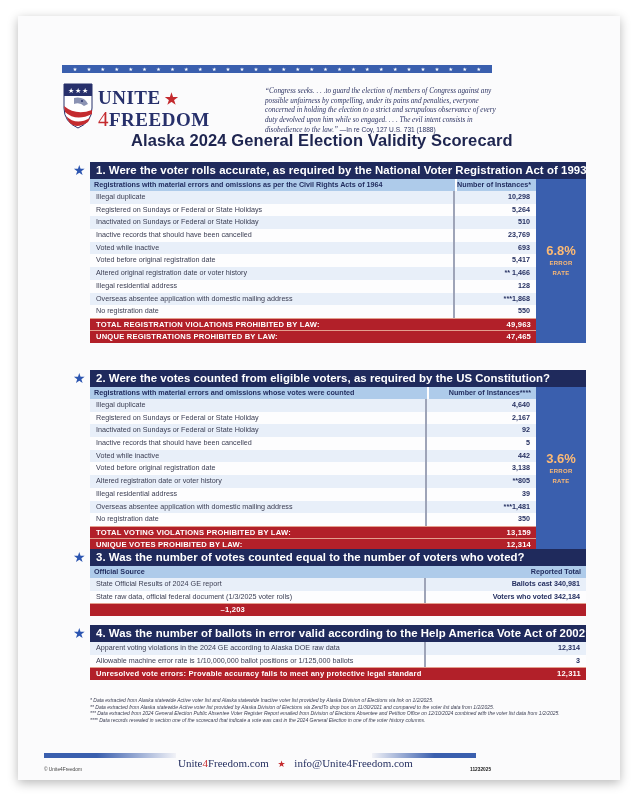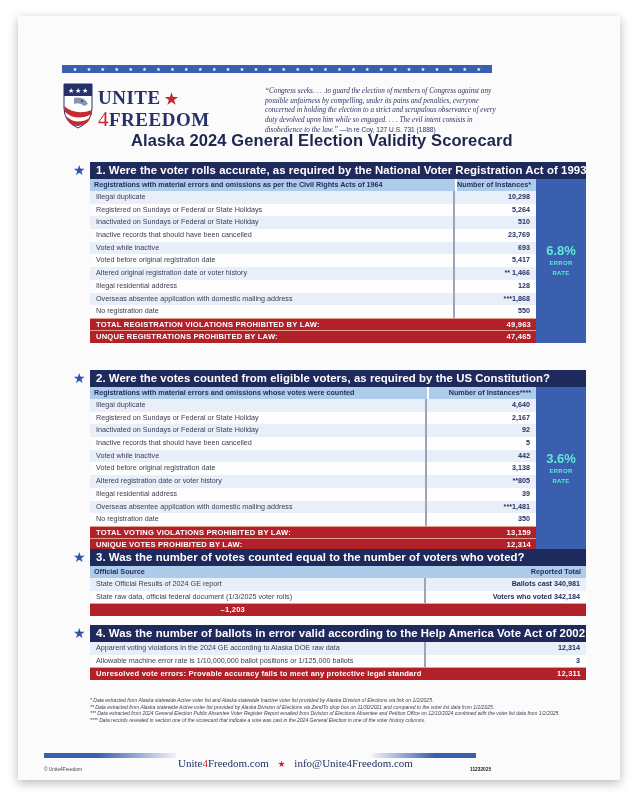--- a/index.html
+++ b/index.html
@@ -33,21 +33,21 @@
 
   .section { position: absolute; left: 90px; width: 496px; }
   .sec-star { position: absolute; left: -17px; top: 1px; color: #2c55b0; font-size: 14px; line-height: 14px; }
   .sec-head {
     background: #1f2a5c; color: #fff; font-size: 11.4px; font-weight: bold; height: 17px; line-height: 17px; padding-left: 6px;
     white-space: nowrap; overflow: hidden; letter-spacing: 0.05px;
   }
   .grid { display: flex; }
   .tbl { flex: 1; }
   .rate-panel {
-    width: 50px; background: #3a5fae; color: #5eead4; text-align: center; display: flex; flex-direction: column; justify-content: center;
+    width: 50px; background: #3a5fae; color: #fdba74; text-align: center; display: flex; flex-direction: column; justify-content: center;
   }
   .rate-val { font-size: 13px; font-weight: bold; line-height: 15px; }
   .rate-lbl { font-size: 6px; font-weight: bold; line-height: 10px; letter-spacing: 0.3px; }
   .row { display: flex; height: 12.7px; line-height: 12.7px; font-size: 7.2px; color: #3a3d52; }
   .row:nth-child(odd) { background: #e8eff9; }
   .row:nth-child(even) { background: #fdfdfe; }
   .row .c1 { flex: 1; padding-left: 6px; border-right: 2px solid #9ea4b8; white-space: nowrap; overflow: hidden; }
   .row .c2 { text-align: right; padding-right: 6px; font-weight: bold; color: #1f2a5c; border-radius: 6px; }
   .hrow { display: flex; height: 12px; line-height: 12px; font-size: 7.2px; font-weight: bold; color: #1f2a5c; background: #aecbea; }
   .hrow .c1 { flex: 1; padding-left: 4px; white-space: nowrap; overflow: hidden; }

